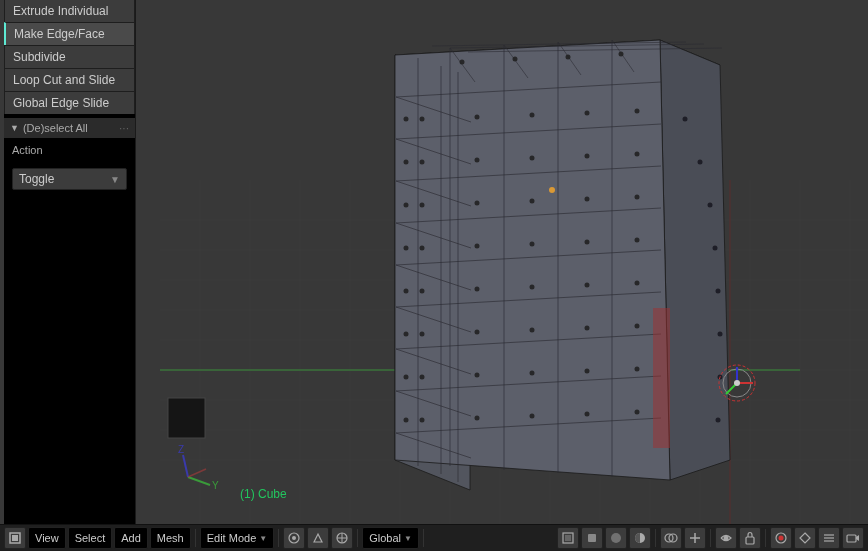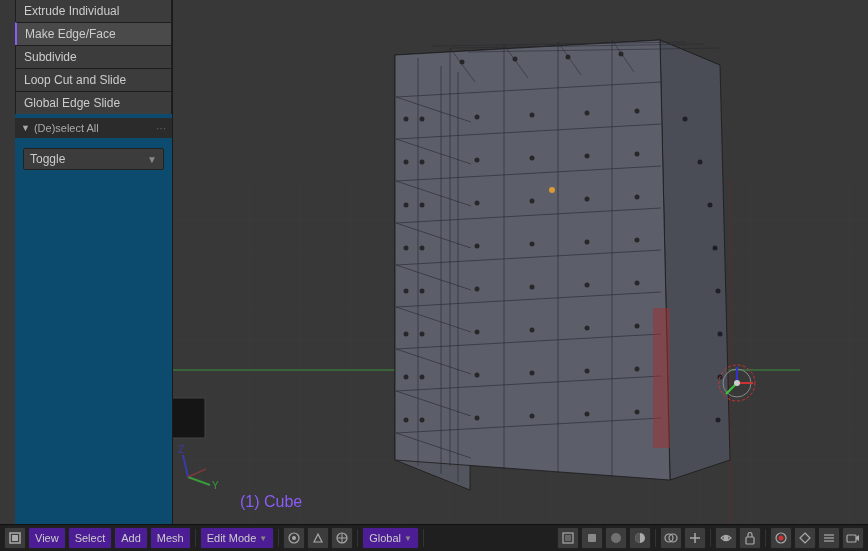--- a/index.html
+++ b/index.html
@@ -27,45 +27,45 @@
 
     
     .grid-canvas {
       position: absolute;
       left: 0; top: 0; right: 0; bottom: 0;
     }
 
     
     .left-panel {
       position: absolute;
-      left: 15px;
+      left: 4px;
       top: 0;
-      width: 158px;
+      width: 132px;
       height: calc(100% - 27px);
-      background: #0c4a6e;
+      background: #000000;
       border-right: 1px solid #1a1a1a;
       z-index: 10;
     }
 
     .menu-item {
       display: block;
       width: 100%;
       padding: 4px 8px;
       background: #3c3c3c;
       border: 1px solid #1e1e1e;
       border-bottom: none;
       color: #ccc;
       font-size: 12px;
       cursor: pointer;
       text-align: left;
     }
     .menu-item:first-child { border-top: none; }
     .menu-item.active {
       background: #4a4a4a;
-      border-left: 2px solid #8b5cf6;
+      border-left: 2px solid #5eead4;
     }
 
     .section-header {
       display: flex;
       align-items: center;
       padding: 4px 6px;
       background: #2b2b2b;
       color: #aaa;
       font-size: 11px;
       margin-top: 4px;
@@ -117,21 +117,21 @@
       display: flex;
       align-items: center;
       padding: 0 4px;
       gap: 2px;
       z-index: 20;
     }
 
     .status-btn {
       height: 22px;
       padding: 0 6px;
-      background: #4c1d95;
+      background: #000000;
       border: 1px solid #222;
       border-radius: 2px;
       color: #ccc;
       font-size: 11px;
       cursor: pointer;
       display: flex;
       align-items: center;
       gap: 3px;
       white-space: nowrap;
     }
@@ -153,24 +153,24 @@
 
     .separator {
       width: 1px;
       height: 18px;
       background: #333;
       margin: 0 2px;
     }
 
     .cube-name {
       position: absolute;
-      bottom: 40px;
+      bottom: 50px;
       left: 240px;
-      color: #8b5cf6;
-      font-size: 16px;
+      color: #22c55e;
+      font-size: 12px;
     }
   </style>
 </head>
 <body>
 
 <div class="viewport">
 
   <svg class="grid-canvas" width="868" height="524" xmlns="http://www.w3.org/2000/svg">
 
     <rect width="868" height="524" fill="#383838"></rect>
@@ -375,20 +375,21 @@
   <button class="menu-item">Subdivide</button>
   <button class="menu-item">Loop Cut and Slide</button>
   <button class="menu-item">Global Edge Slide</button>
 
   <div class="section-header">
     <span class="triangle">▼</span>
     <span>(De)select All</span>
     <span class="section-handle">···</span>
   </div>
 
+  <div class="action-row">Action</div>
   <div class="select-box">
     <span>Toggle</span>
     <span class="arrow">▼</span>
   </div>
 </div>
 
 <div class="cube-name">(1) Cube</div>
 
 <div class="status-bar">
   <div class="status-icon-btn">

